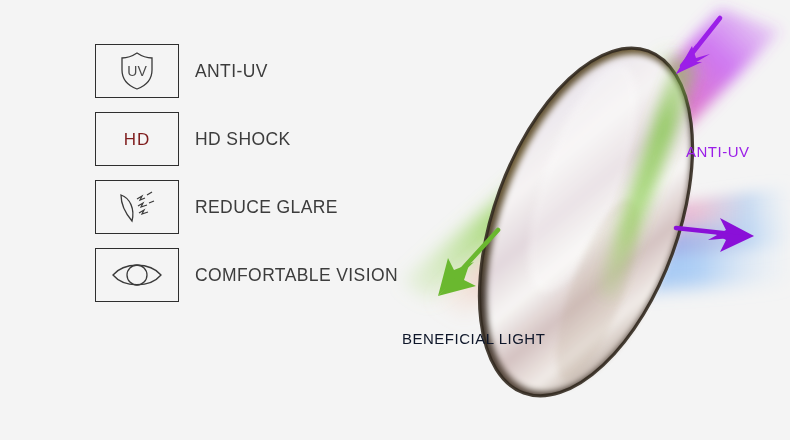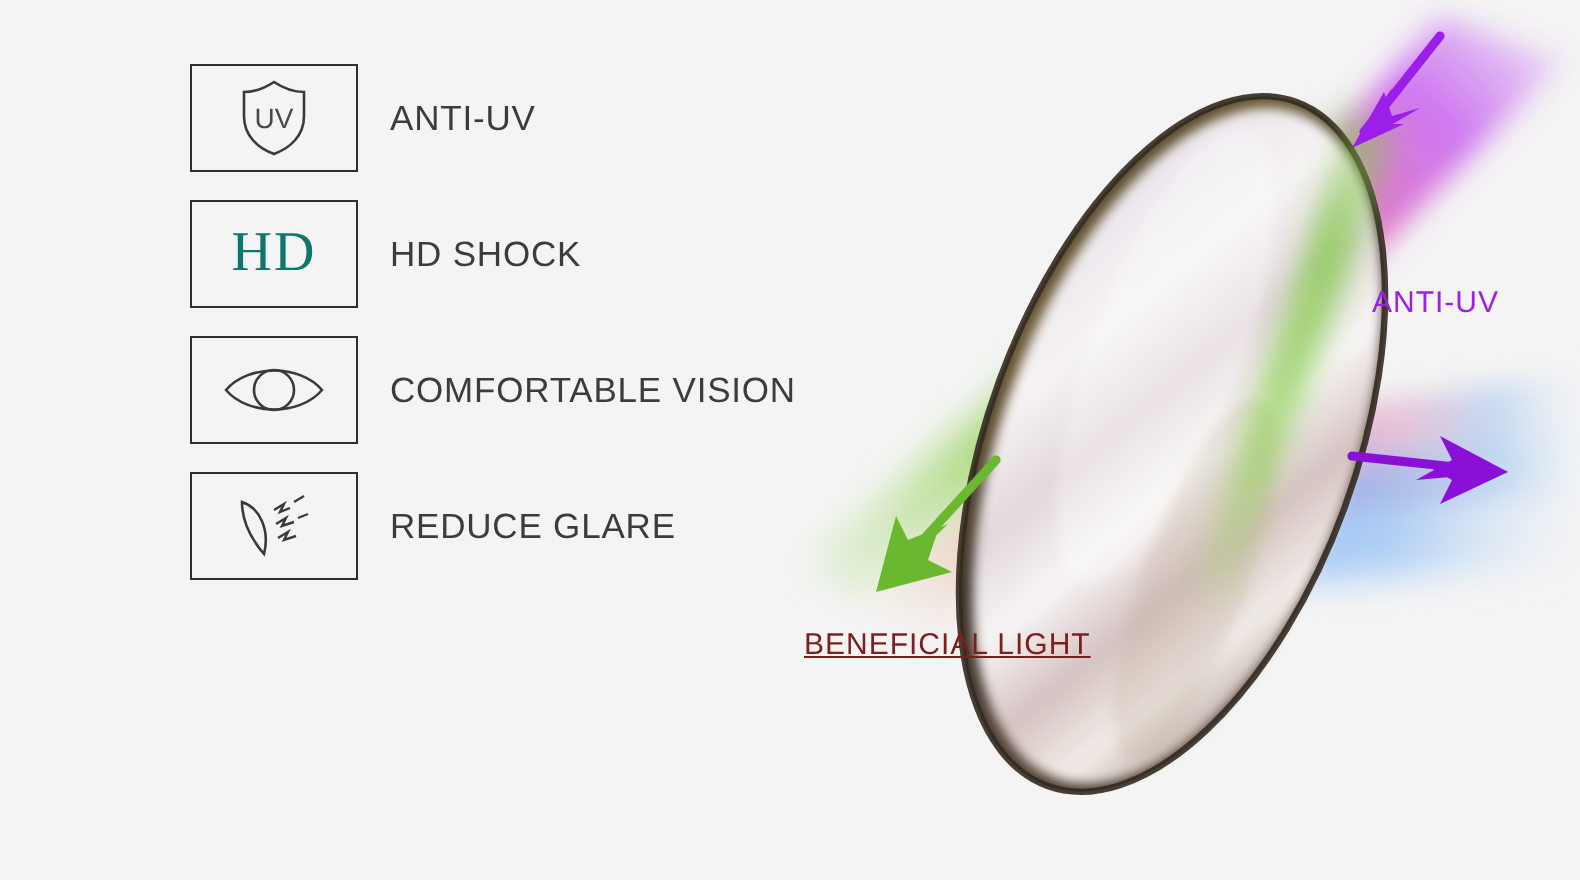--- a/index.html
+++ b/index.html
@@ -19,21 +19,21 @@
     position: relative;
     width: 790px;
     height: 440px;
     background: #f4f4f4;
   }
 
   
   #feature-list {
     position: absolute;
     left: 51px;
-    top: 32px;
+    top: 44px;
     width: 340px;
     padding-left: 44px;
   }
   .feature-row {
     position: relative;
     height: 54px;
     margin-bottom: 14px;
     display: flex;
     align-items: center;
   }
@@ -45,24 +45,24 @@
     background: #f4f4f4;
     display: flex;
     align-items: center;
     justify-content: center;
     flex: 0 0 auto;
   }
   .feature-icon-box svg {
     display: block;
   }
   .hd-text {
-    font-family: Liberation Serif, serif;
-    font-size: 28px;
+    font-family: Liberation Sans, sans-serif;
+    font-size: 17px;
     letter-spacing: 1px;
-    color: #0f766e;
+    color: #7f1d1d;
     line-height: 1;
   }
   .feature-label {
     margin-left: 16px;
     font-size: 17.5px;
     letter-spacing: 0.4px;
     color: #3c3c3c;
     white-space: nowrap;
   }
 
@@ -83,23 +83,22 @@
     letter-spacing: 0.5px;
     white-space: nowrap;
   }
   #label-anti-uv {
     left: 296px;
     top: 143px;
     color: #9b1fe8;
   }
   #label-beneficial {
     left: 12px;
-    top: 314px;
-    color: #7f1d1d;
-    text-decoration: underline;
+    top: 330px;
+    color: #0f172a;
   }
 </style>
 </head>
 <body>
 
 <div id="stage">
 
   <div id="feature-list">
 
     <div class="feature-row">
@@ -112,50 +111,50 @@
         </span>
       </div>
       <span class="feature-label">ANTI-UV</span>
     </div>
 
     <div class="feature-row">
       <div class="feature-icon-box">
         <span class="hd-text">HD</span>
       </div>
       <span class="feature-label">HD SHOCK</span>
-    </div>
-
-    <div class="feature-row">
-      <div class="feature-icon-box">
-        <span>
-          <svg width="54" height="30" viewBox="0 0 54 30">
-            <path d="M3 15 C14 2, 40 2, 51 15 C40 28, 14 28, 3 15 Z" fill="none" stroke="#3a3a3a" stroke-width="1.3"></path>
-            <circle cx="27" cy="15" r="10" fill="none" stroke="#3a3a3a" stroke-width="1.3"></circle>
-          </svg>
-        </span>
-      </div>
-      <span class="feature-label">COMFORTABLE VISION</span>
     </div>
 
     <div class="feature-row">
       <div class="feature-icon-box">
         <span>
           <svg width="46" height="40" viewBox="0 0 46 40">
             <path d="M7 8 C16 11, 21 22, 18 34 C12 27, 7 18, 7 8 Z" fill="none" stroke="#3a3a3a" stroke-width="1.3"></path>
             <path d="M23 12 L28 9 L26 13 L31 11" fill="none" stroke="#3a3a3a" stroke-width="1.2"></path>
             <path d="M24 19 L29 16 L27 20 L33 18" fill="none" stroke="#3a3a3a" stroke-width="1.2"></path>
             <path d="M25 26 L30 23 L28 27 L34 25" fill="none" stroke="#3a3a3a" stroke-width="1.2"></path>
             <path d="M33 8 L38 5" fill="none" stroke="#3a3a3a" stroke-width="1.2"></path>
             <path d="M35 16 L40 14" fill="none" stroke="#3a3a3a" stroke-width="1.2"></path>
           </svg>
         </span>
       </div>
       <span class="feature-label">REDUCE GLARE</span>
     </div>
 
+    <div class="feature-row">
+      <div class="feature-icon-box">
+        <span>
+          <svg width="54" height="30" viewBox="0 0 54 30">
+            <path d="M3 15 C14 2, 40 2, 51 15 C40 28, 14 28, 3 15 Z" fill="none" stroke="#3a3a3a" stroke-width="1.3"></path>
+            <circle cx="27" cy="15" r="10" fill="none" stroke="#3a3a3a" stroke-width="1.3"></circle>
+          </svg>
+        </span>
+      </div>
+      <span class="feature-label">COMFORTABLE VISION</span>
+    </div>
+
 
   </div>
 
   <div id="lens-art">
     <svg width="400" height="440" viewBox="0 0 400 440">
       <defs>
 
         <filter id="beamBlur" x="-40%" y="-40%" width="180%" height="180%">
           <feGaussianBlur stdDeviation="7"></feGaussianBlur>
         </filter>

